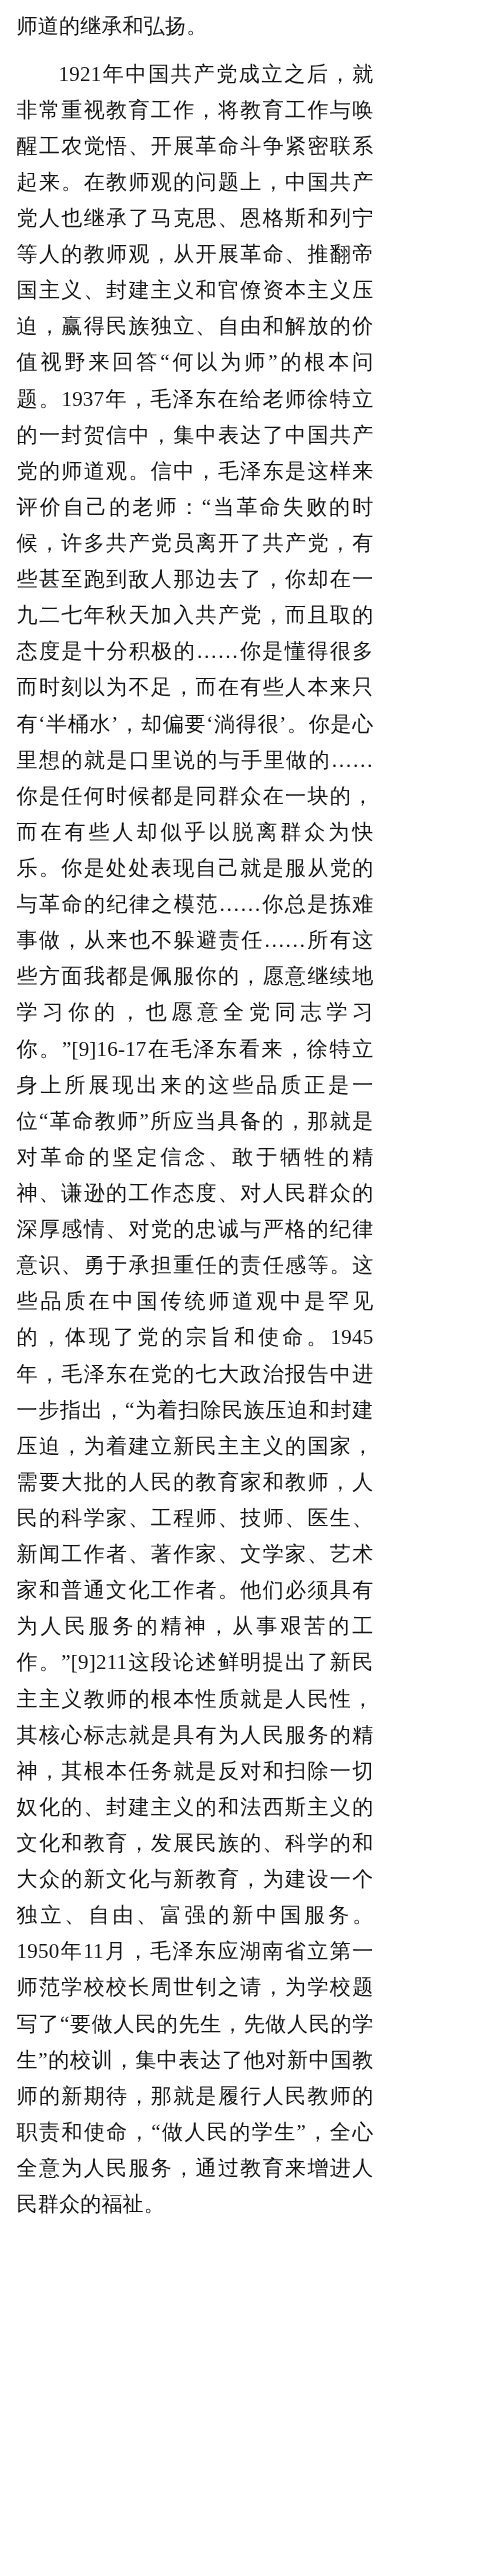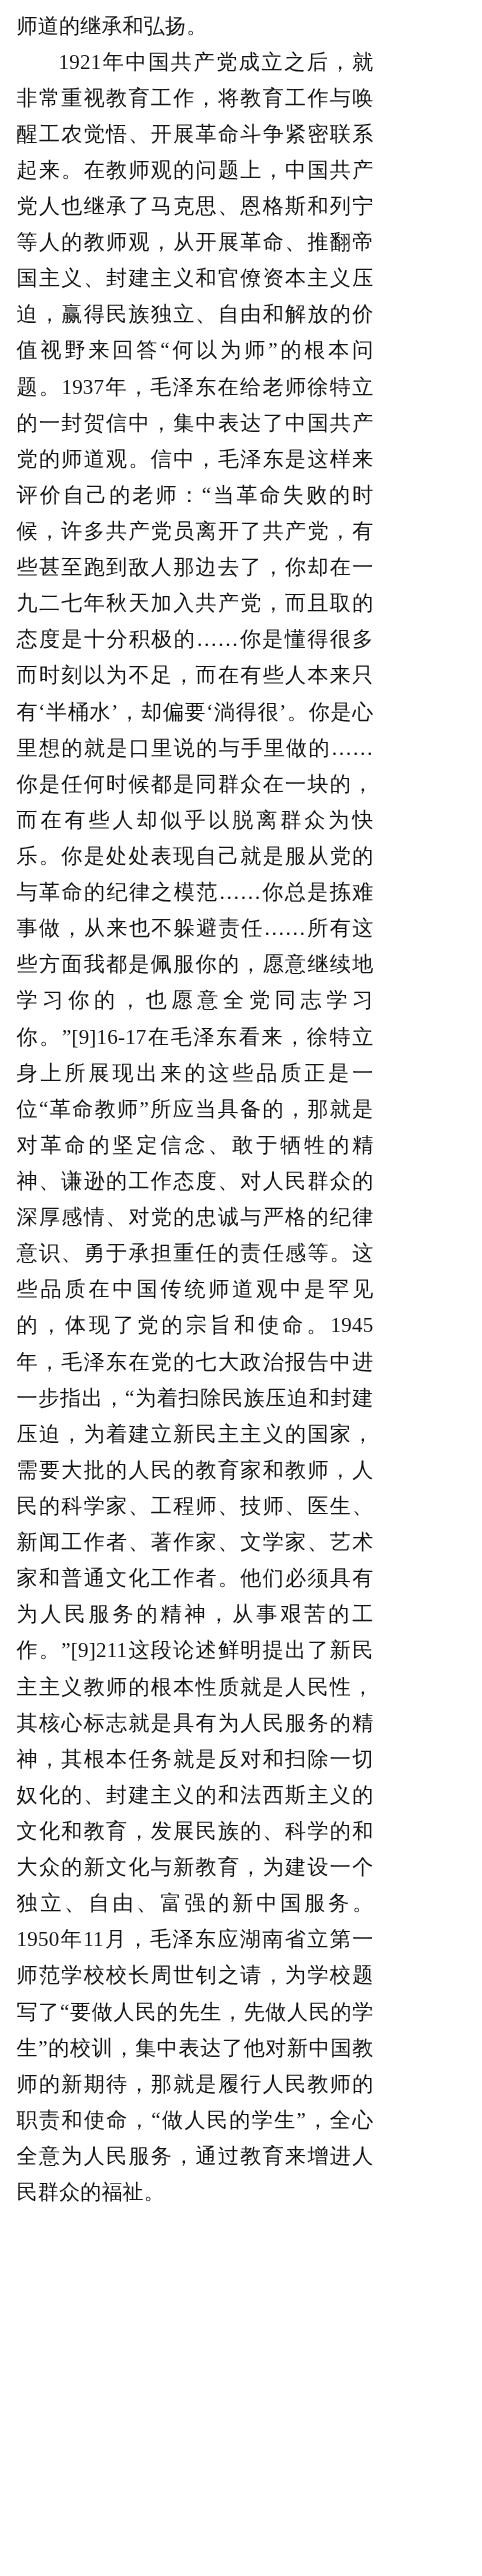--- a/index.html
+++ b/index.html
@@ -24,21 +24,21 @@
     line-height: 1.72;
     color: #131313;
     text-align: justify;
     text-justify: inter-ideograph;
     letter-spacing: 0.2px;
   }
   .para {
     margin: 0;
   }
   .para + .para {
-    margin-top: 0;
+    margin-top: 12px;
   }
   .indent {
     text-indent: 2em;
   }
 </style>
 </head>
 <body>
 
 <div class="page">
   <div class="doc-body">

